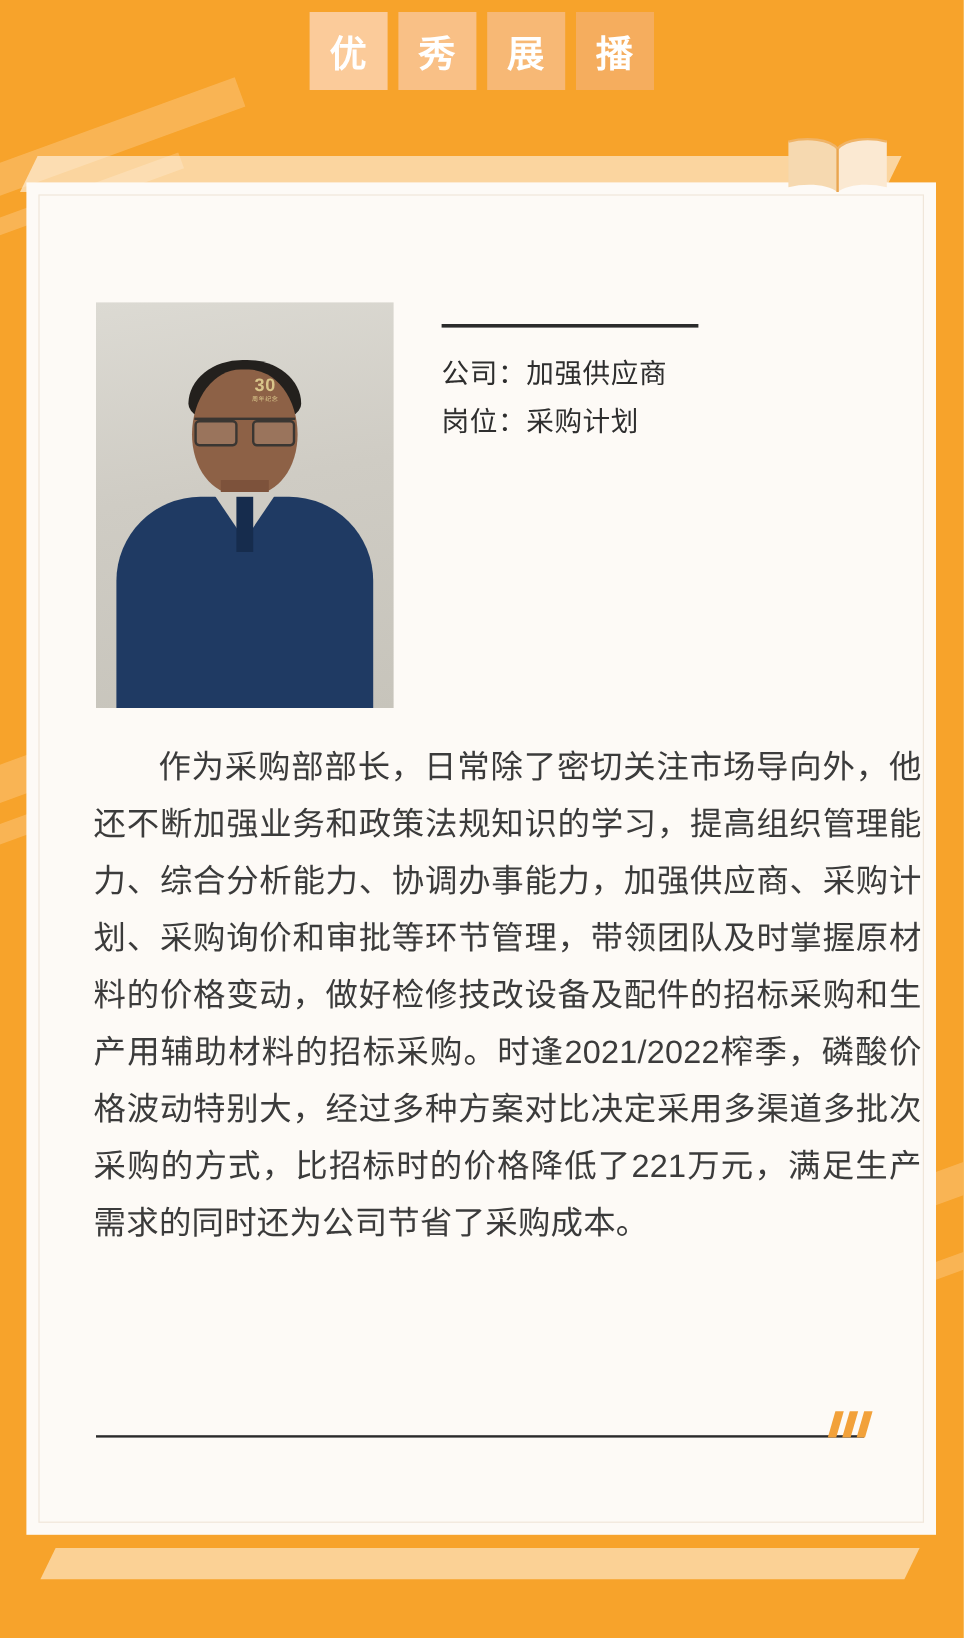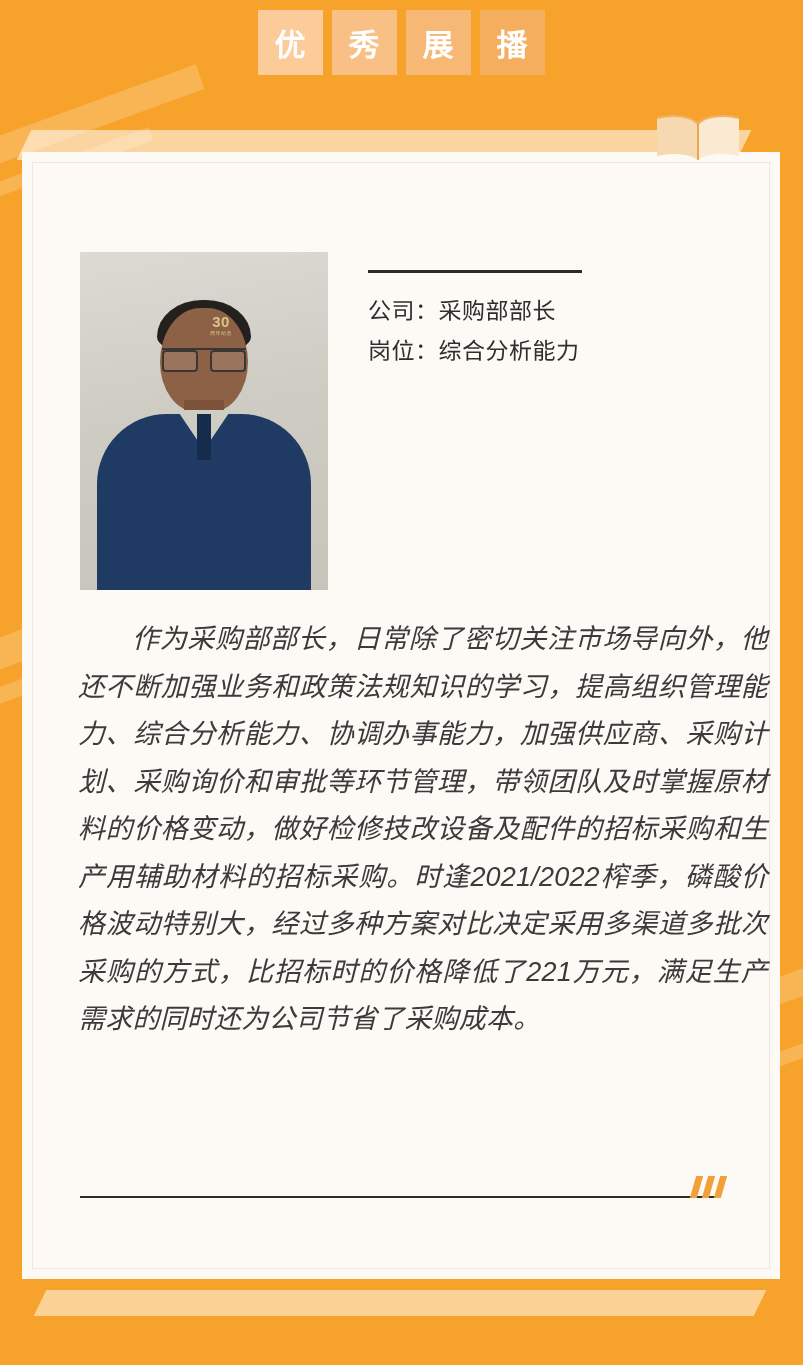--- a/index.html
+++ b/index.html
@@ -260,21 +260,20 @@
     position: absolute;
     left: 56px;
     top: 464px;
     width: 690px;
     font-size: 27px;
     line-height: 1.76;
     color: #3b3b3b;
     text-align: justify;
     text-indent: 2em;
     letter-spacing: 0.2px;
-    font-style: italic;
   }
 
   
   #footer-rule {
     position: absolute;
     left: 58px;
     top: 1044px;
     width: 640px;
     height: 2px;
     background: #2b2b2b;
@@ -335,22 +334,22 @@
         <div class="p-neck"></div>
         <div class="p-body">
           <div class="p-vneck"></div>
           <div class="p-placket"></div>
         </div>
         <div class="p-logo">30<small>周年纪念</small></div>
       </div>
 
       <div id="profile-text">
         <div id="name-rule"></div>
-        <div class="info-line">公司：采购部部长</div>
-        <div class="info-line">岗位：综合分析能力</div>
+        <div class="info-line">公司：加强供应商</div>
+        <div class="info-line">岗位：采购计划</div>
       </div>
     </div>
 
     <div id="body-text">作为采购部部长，日常除了密切关注市场导向外，他还不断加强业务和政策法规知识的学习，提高组织管理能力、综合分析能力、协调办事能力，加强供应商、采购计划、采购询价和审批等环节管理，带领团队及时掌握原材料的价格变动，做好检修技改设备及配件的招标采购和生产用辅助材料的招标采购。时逢2021/2022榨季，磷酸价格波动特别大，经过多种方案对比决定采用多渠道多批次采购的方式，比招标时的价格降低了221万元，满足生产需求的同时还为公司节省了采购成本。</div>
 
     <div id="footer-rule"></div>
     <div id="footer-marks">
       <div class="mark"></div>
       <div class="mark"></div>
       <div class="mark"></div>

